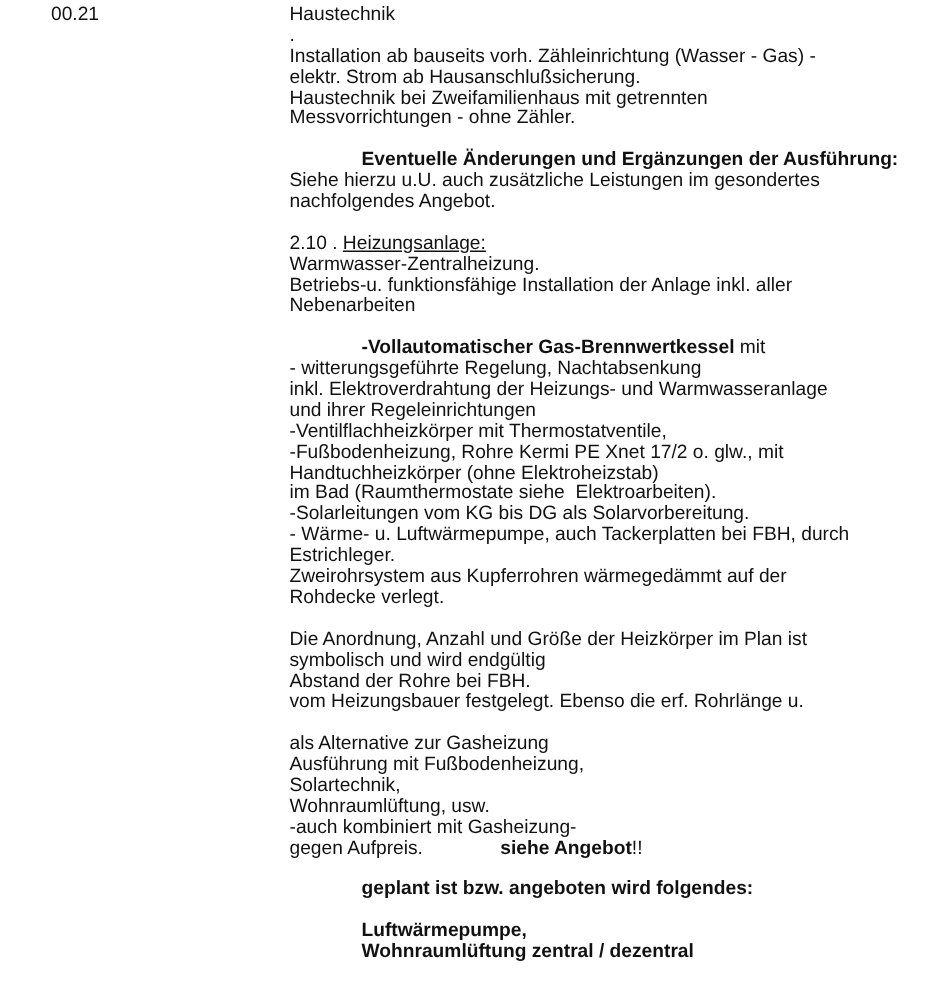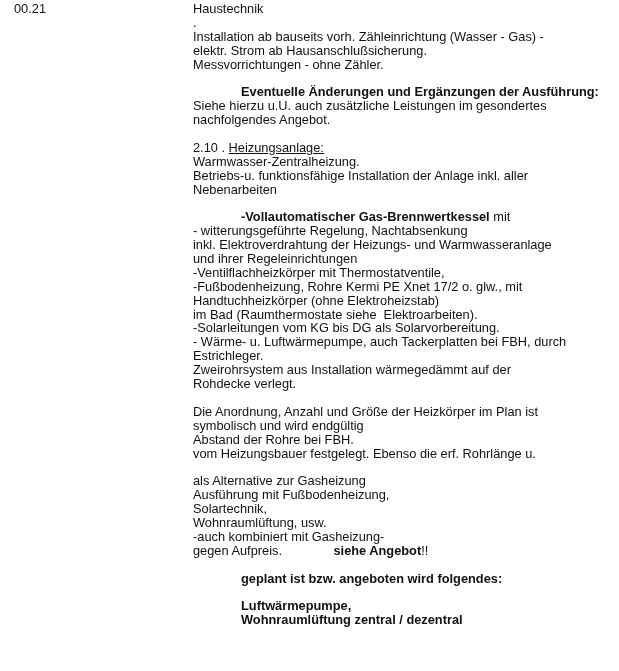--- a/index.html
+++ b/index.html
@@ -15,21 +15,21 @@
   }
   .doc-page {
     position: relative;
     width: 619px;
     height: 671px;
     overflow: hidden;
     background: #ffffff;
   }
   .item-number {
     position: absolute;
-    left: 14px;
+    left: 34px;
     top: 2px;
     font-size: 12.8px;
     line-height: 13.9px;
     white-space: pre;
   }
   .content-col {
     position: absolute;
     left: 161px;
     top: 2px;
     width: 450px;
@@ -48,20 +48,21 @@
 </head>
 <body>
 
 <div class="doc-page">
   <div class="item-number">00.21</div>
   <div class="content-col">
       <div class="line"><span class="seg">Haustechnik</span></div>
       <div class="line"><span class="seg">.</span></div>
       <div class="line"><span class="seg">Installation ab bauseits vorh. Zähleinrichtung (Wasser - Gas) -</span></div>
       <div class="line"><span class="seg">elektr. Strom ab Hausanschlußsicherung.</span></div>
+      <div class="line"><span class="seg">Haustechnik bei Zweifamilienhaus mit getrennten</span></div>
       <div class="line"><span class="seg">Messvorrichtungen - ohne Zähler.</span></div>
       <div class="line"> </div>
       <div class="line"><span class="seg b">Eventuelle Änderungen und Ergänzungen der Ausführung:</span></div>
       <div class="line"><span class="seg">Siehe hierzu u.U. auch zusätzliche Leistungen im gesondertes</span></div>
       <div class="line"><span class="seg">nachfolgendes Angebot.</span></div>
       <div class="line"> </div>
       <div class="line"><span class="seg">2.10 . </span><span class="seg u">Heizungsanlage:</span></div>
       <div class="line"><span class="seg">Warmwasser-Zentralheizung.</span></div>
       <div class="line"><span class="seg">Betriebs-u. funktionsfähige Installation der Anlage inkl. aller</span></div>
       <div class="line"><span class="seg">Nebenarbeiten</span></div>
@@ -70,21 +71,21 @@
       <div class="line"><span class="seg">- witterungsgeführte Regelung, Nachtabsenkung</span></div>
       <div class="line"><span class="seg">inkl. Elektroverdrahtung der Heizungs- und Warmwasseranlage</span></div>
       <div class="line"><span class="seg">und ihrer Regeleinrichtungen</span></div>
       <div class="line"><span class="seg">-Ventilflachheizkörper mit Thermostatventile,</span></div>
       <div class="line"><span class="seg">-Fußbodenheizung, Rohre Kermi PE Xnet 17/2 o. glw., mit</span></div>
       <div class="line"><span class="seg">Handtuchheizkörper (ohne Elektroheizstab)</span></div>
       <div class="line"><span class="seg">im Bad (Raumthermostate siehe  Elektroarbeiten).</span></div>
       <div class="line"><span class="seg">-Solarleitungen vom KG bis DG als Solarvorbereitung.</span></div>
       <div class="line"><span class="seg">- Wärme- u. Luftwärmepumpe, auch Tackerplatten bei FBH, durch</span></div>
       <div class="line"><span class="seg">Estrichleger.</span></div>
-      <div class="line"><span class="seg">Zweirohrsystem aus Installation wärmegedämmt auf der</span></div>
+      <div class="line"><span class="seg">Zweirohrsystem aus Kupferrohren wärmegedämmt auf der</span></div>
       <div class="line"><span class="seg">Rohdecke verlegt.</span></div>
       <div class="line"> </div>
       <div class="line"><span class="seg">Die Anordnung, Anzahl und Größe der Heizkörper im Plan ist</span></div>
       <div class="line"><span class="seg">symbolisch und wird endgültig</span></div>
       <div class="line"><span class="seg">Abstand der Rohre bei FBH.</span></div>
       <div class="line"><span class="seg">vom Heizungsbauer festgelegt. Ebenso die erf. Rohrlänge u.</span></div>
       <div class="line"> </div>
       <div class="line"><span class="seg">als Alternative zur Gasheizung</span></div>
       <div class="line"><span class="seg">Ausführung mit Fußbodenheizung,</span></div>
       <div class="line"><span class="seg">Solartechnik,</span></div>

